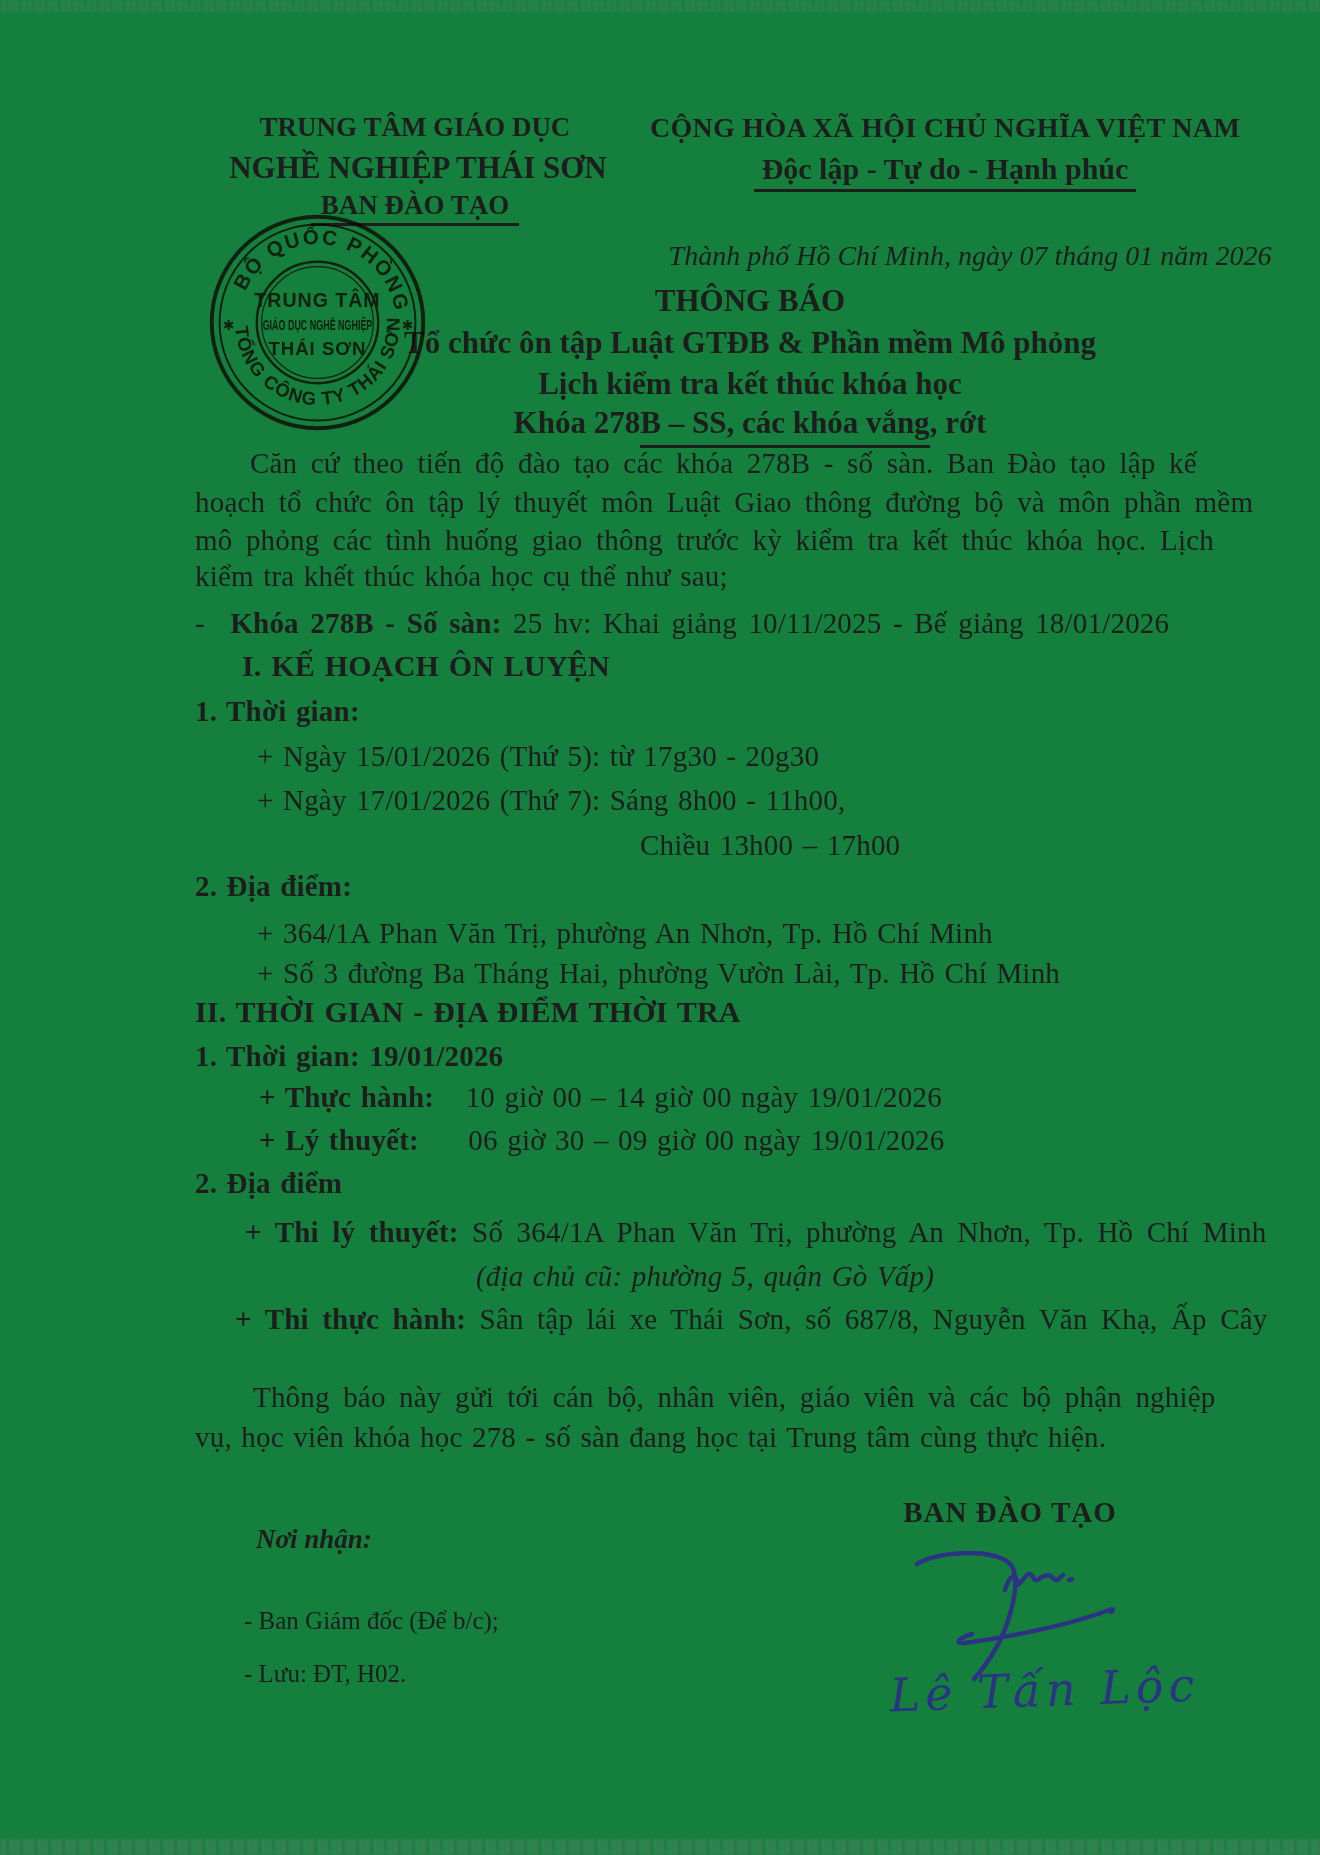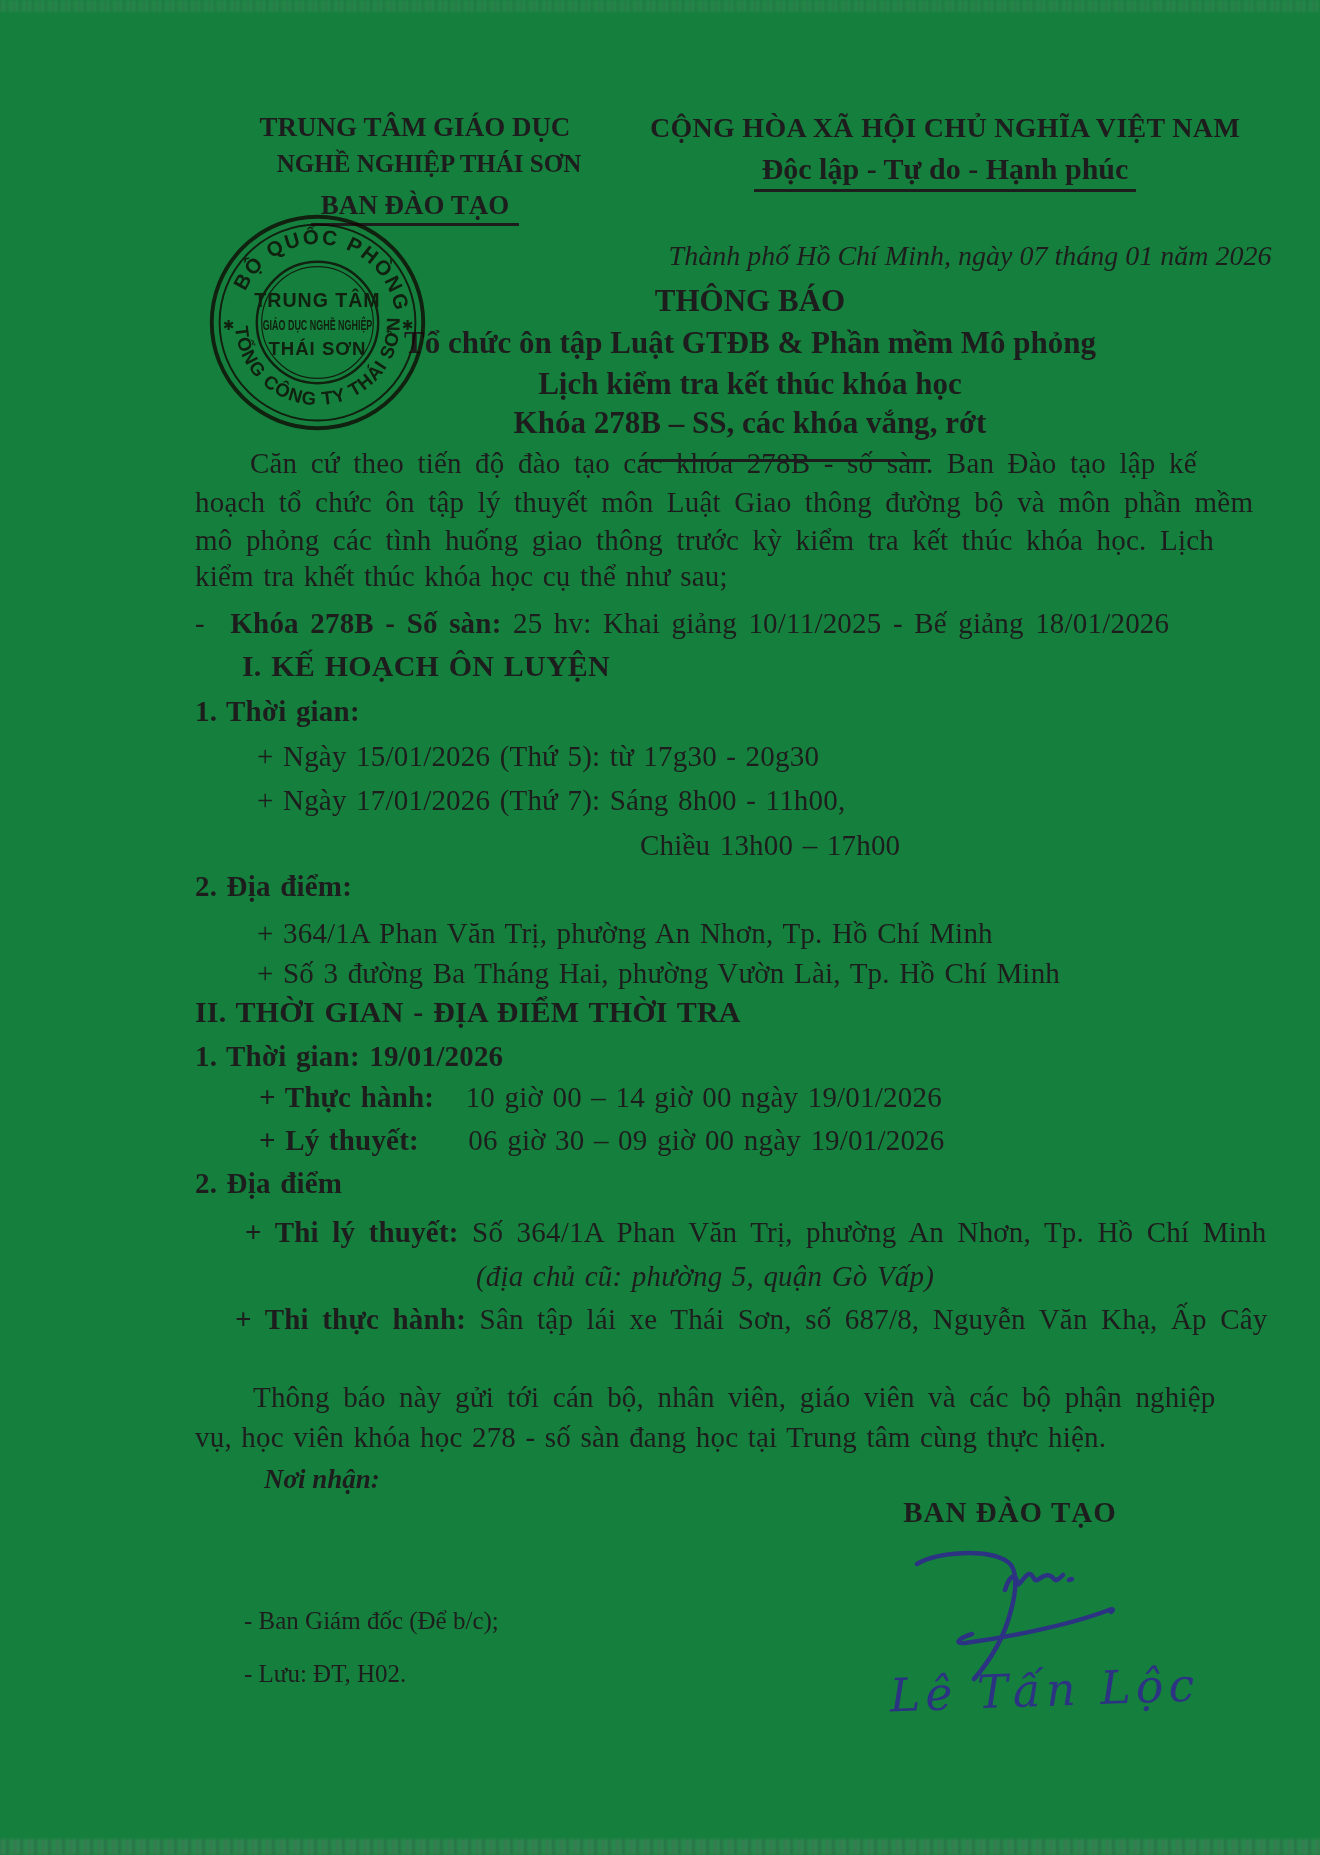--- a/index.html
+++ b/index.html
@@ -45,21 +45,21 @@
   .footer-item{position:absolute;left:244px;font-size:25px;white-space:nowrap;}
 </style>
 </head>
 <body>
 
 <div class="page">
 
   <div class="noise-top"></div>
 
   <div class="abs hdr" style="left:205px;top:112px;width:420px;font-size:27px;">TRUNG TÂM GIÁO DỤC</div>
-  <div class="abs hdr" style="left:219px;top:150px;width:420px;font-size:25px;">NGHỀ NGHIỆP THÁI SƠN</div>
+  <div class="abs hdr" style="left:208px;top:150px;width:420px;font-size:31px;">NGHỀ NGHIỆP THÁI SƠN</div>
   <div class="abs hdr" style="left:205px;top:190px;width:420px;font-size:27px;">
     <span class="u-span" style="padding:0 10px 2px;border-bottom-width:3px;">BAN ĐÀO TẠO</span>
   </div>
 
   <div class="abs hdr" style="left:645px;top:112px;width:600px;font-size:28px;letter-spacing:.3px;">CỘNG HÒA XÃ HỘI CHỦ NGHĨA VIỆT NAM</div>
   <div class="abs hdr" style="left:645px;top:152px;width:600px;font-size:30px;">
     <span class="u-span" style="padding:0 8px 3px;">Độc lập - Tự do - Hạnh phúc</span>
   </div>
   <div class="abs i center" style="left:650px;top:240px;width:640px;font-size:28px;">Thành phố Hồ Chí Minh, ngày 07 tháng 01 năm 2026</div>
 
@@ -90,21 +90,21 @@
         <text x="120" y="128" font-size="15" textLength="112" lengthAdjust="spacingAndGlyphs">GIÁO DỤC NGHỀ NGHIỆP</text>
         <text x="120" y="153" font-size="19" letter-spacing="1">THÁI SƠN</text>
       </g>
     </svg>
   </div>
 
   <div class="title-line" style="top:283px;font-size:31px;">THÔNG BÁO</div>
   <div class="title-line" style="top:325px;font-size:31px;">Tổ chức ôn tập Luật GTĐB &amp; Phần mềm Mô phỏng</div>
   <div class="title-line" style="top:366px;font-size:31px;">Lịch kiểm tra kết thúc khóa học</div>
   <div class="title-line" style="top:405px;font-size:31px;">
-    <span>Khóa 278</span><span class="u-span" style="padding-bottom:18px;">B – SS, các khóa vắng</span><span>, rớt</span>
+    <span>Khóa 278</span><span class="u-span" style="padding-bottom:4px;">B – SS, các khóa vắng</span><span>, rớt</span>
   </div>
 
   <div class="ln fill" style="top:443px;padding-left:55px;">Căn cứ theo tiến độ đào tạo các khóa 278B - số sàn. Ban Đào tạo lập kế</div>
   <div class="ln fill" style="top:482px;">hoạch tổ chức ôn tập lý thuyết môn Luật Giao thông đường bộ và môn phần mềm</div>
   <div class="ln fill" style="top:520px;">mô phỏng các tình huống giao thông trước kỳ kiểm tra kết thúc khóa học. Lịch</div>
   <div class="ln" style="top:556px;">kiểm tra khết thúc khóa học cụ thể như sau;</div>
 
   <div class="ln" style="top:603px;word-spacing:4px;">
     <span>-</span>
     <span class="b" style="margin-left:14px;">Khóa 278B - Số sàn:</span>
@@ -151,18 +151,18 @@
       <g fill="none" stroke="#2c3382" stroke-width="4.5" stroke-linecap="round" stroke-linejoin="round">
         <path d="M 42 26 C 62 14, 112 10, 133 24 C 143 31, 142 52, 135 76 C 128 102, 112 126, 99 141"></path>
         <path d="M 130 52 C 134 38, 141 34, 142 44 C 143 52, 149 37, 154 36 C 159 35, 158 46, 164 41 C 169 37, 175 35, 179 41 C 181 44, 185 40, 188 37"></path>
         <path d="M 194 42 L 197 41"></path>
         <path d="M 97 96 C 84 100, 78 106, 90 105 C 128 100, 192 88, 234 72 C 238 70, 239 72, 236 74"></path>
       </g>
       <text x="170" y="168" text-anchor="middle" font-size="46" font-style="italic" font-family="DejaVu Serif, Liberation Serif, serif" fill="#2c3382" letter-spacing="5" transform="rotate(-2 170 168)">Lê Tấn Lộc</text>
     </svg>
   </div>
 
-  <div class="footer-label" style="top:1464px;margin-left:8px;">Nơi nhận:</div>
+  <div class="footer-label" style="top:1524px;">Nơi nhận:</div>
   <div class="footer-item" style="top:1607px;">- Ban Giám đốc (Để b/c);</div>
   <div class="footer-item" style="top:1660px;">- Lưu: ĐT, H02.</div>
 
   <div class="noise-bottom"></div>
 </div>
 
 </body></html>

